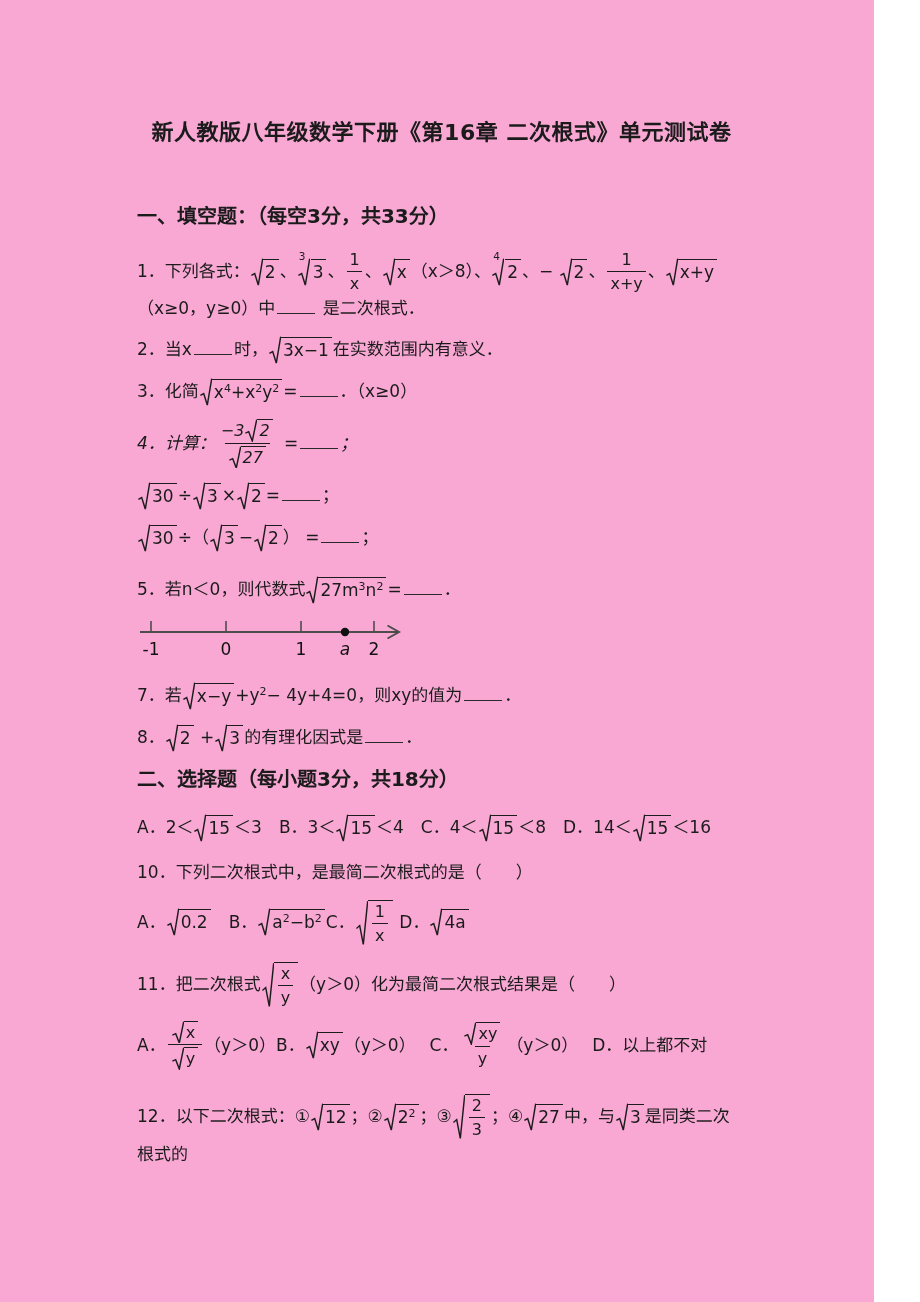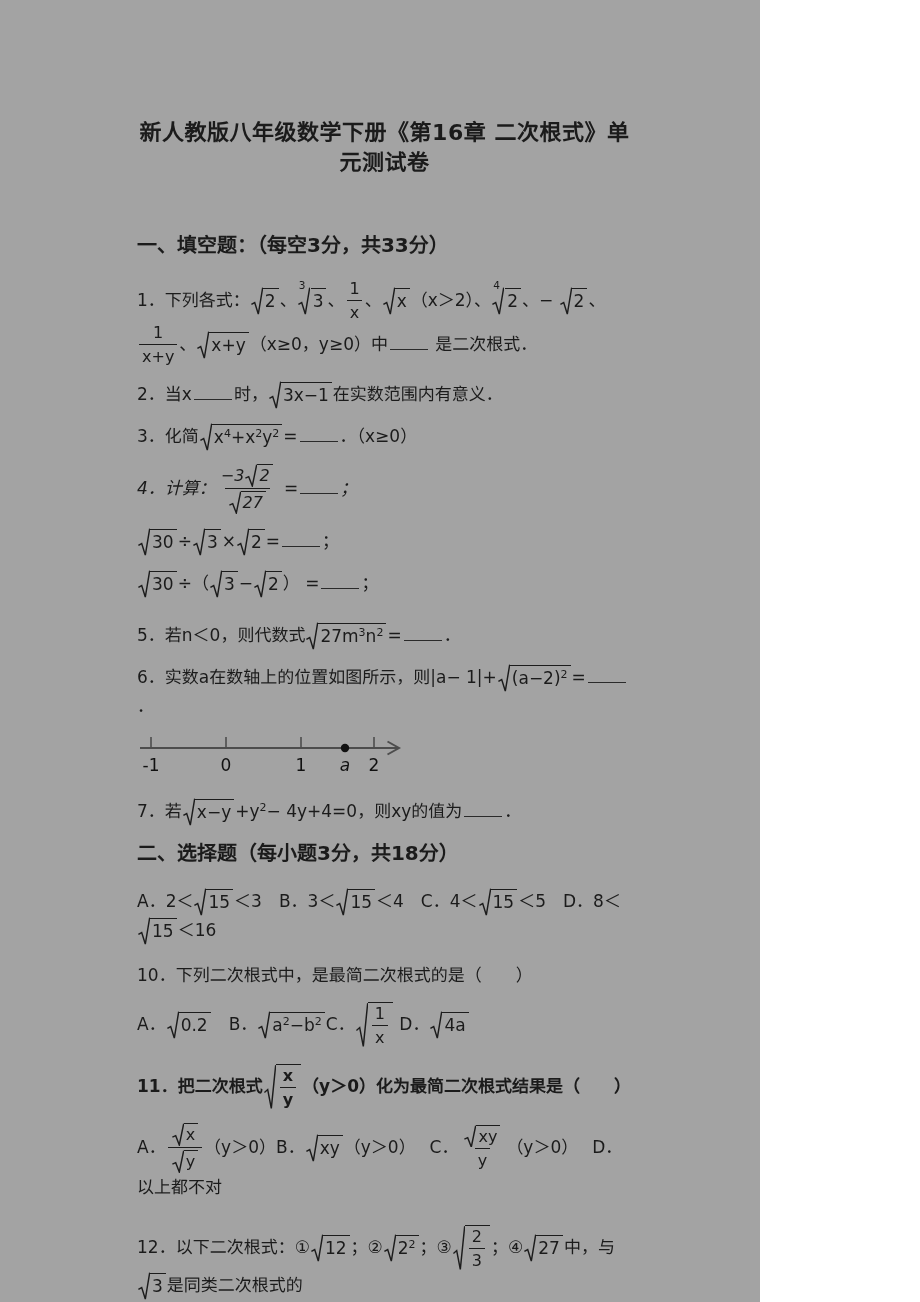--- a/index.html
+++ b/index.html
@@ -1,17 +1,17 @@
 <!DOCTYPE html>
 <html lang="zh-CN"><head>
 <meta charset="utf-8">
 <style>
   html,body{margin:0;padding:0;background:#ffffff;}
   .page{
-    width:760px;height:1302px;overflow:hidden;background:#a3a3a3;
+    width:874px;height:1302px;overflow:hidden;background:#f9a8d4;
     font-family:"DejaVu Sans","Liberation Sans",sans-serif;
     color:#1b1b1b;box-sizing:border-box;
     padding:118px 128px 30px 137px;
     position:relative;
   }
   h1.doc-title{
     font-size:22px;font-weight:700;text-align:center;
     margin:0 0 54px 0;letter-spacing:.5px;line-height:1.35;
   }
   h2.section-heading{
@@ -38,40 +38,40 @@
   .blank{display:inline-block;width:38px;height:1em;border-bottom:1.6px solid #2a2a2a;vertical-align:baseline;margin:0 2px;}
   
   .numberline-fig{margin:4px 0 14px 0;}
   .numberline-fig svg text{font-family:"DejaVu Sans","Liberation Sans",sans-serif;}
   
   [data-name="question-4"]{margin-top:4px;font-style:italic;}
   [data-name="question-5"]{margin-top:23px;}
   [data-name="question-9-options"],
   [data-name="question-10-options"],
   [data-name="question-11-options"]{margin-bottom:16px;}
-  [data-name="question-11"]{margin-top:6px;font-weight:bold;}
+  [data-name="question-11"]{margin-top:6px;}
   [data-name="question-12"]{margin-top:24px;}
 </style>
 </head>
 <body>
 
 <div class="page" data-name="page">
   <main data-name="document-body">
       <h1 class="doc-title" data-name="doc-title"><span class="txt" data-name="text-run">新人教版八年级数学下册《第16章 二次根式》单元测试卷</span></h1>
       <h2 class="section-heading" data-name="section-1-heading"><span class="txt" data-name="text-run">一、填空题：（每空3分，共33分）</span></h2>
       <div class="line" data-name="question-1"><span class="txt" data-name="text-run">1．下列各式：</span><span class="sqrt" data-name="sqrt-radical"><svg class="tick" viewBox="0 0 12 100" preserveAspectRatio="none" aria-hidden="true" data-name="radical-tick-icon">
             <path d="M0.4,62 L3.7,55.5 L7.3,96.5 L11.7,2.5" fill="none" stroke="#1c1c1c" stroke-width="1.45" vector-effect="non-scaling-stroke"></path>
           </svg><span class="sqrt-rad" data-name="radicand"><span class="txt" data-name="text-run">2</span></span></span><span class="txt" data-name="text-run">、</span><span class="sqrt root" data-name="nth-root-radical"><svg class="tick" viewBox="0 0 12 100" preserveAspectRatio="none" aria-hidden="true" data-name="radical-tick-icon">
             <path d="M0.4,62 L3.7,55.5 L7.3,96.5 L11.7,2.5" fill="none" stroke="#1c1c1c" stroke-width="1.45" vector-effect="non-scaling-stroke"></path>
           </svg><span class="root-idx" data-name="root-index">3</span><span class="sqrt-rad" data-name="radicand"><span class="txt" data-name="text-run">3</span></span></span><span class="txt" data-name="text-run">、</span><span class="frac" data-name="fraction">
           <span class="num" data-name="numerator"><span class="txt" data-name="text-run">1</span></span>
           <span class="den" data-name="denominator"><span class="txt" data-name="text-run">x</span></span>
         </span><span class="txt" data-name="text-run">、</span><span class="sqrt" data-name="sqrt-radical"><svg class="tick" viewBox="0 0 12 100" preserveAspectRatio="none" aria-hidden="true" data-name="radical-tick-icon">
             <path d="M0.4,62 L3.7,55.5 L7.3,96.5 L11.7,2.5" fill="none" stroke="#1c1c1c" stroke-width="1.45" vector-effect="non-scaling-stroke"></path>
-          </svg><span class="sqrt-rad" data-name="radicand"><span class="txt" data-name="text-run">x</span></span></span><span class="txt" data-name="text-run">（x＞2）、</span><span class="sqrt root" data-name="nth-root-radical"><svg class="tick" viewBox="0 0 12 100" preserveAspectRatio="none" aria-hidden="true" data-name="radical-tick-icon">
+          </svg><span class="sqrt-rad" data-name="radicand"><span class="txt" data-name="text-run">x</span></span></span><span class="txt" data-name="text-run">（x＞8）、</span><span class="sqrt root" data-name="nth-root-radical"><svg class="tick" viewBox="0 0 12 100" preserveAspectRatio="none" aria-hidden="true" data-name="radical-tick-icon">
             <path d="M0.4,62 L3.7,55.5 L7.3,96.5 L11.7,2.5" fill="none" stroke="#1c1c1c" stroke-width="1.45" vector-effect="non-scaling-stroke"></path>
           </svg><span class="root-idx" data-name="root-index">4</span><span class="sqrt-rad" data-name="radicand"><span class="txt" data-name="text-run">2</span></span></span><span class="txt" data-name="text-run">、− </span><span class="sqrt" data-name="sqrt-radical"><svg class="tick" viewBox="0 0 12 100" preserveAspectRatio="none" aria-hidden="true" data-name="radical-tick-icon">
             <path d="M0.4,62 L3.7,55.5 L7.3,96.5 L11.7,2.5" fill="none" stroke="#1c1c1c" stroke-width="1.45" vector-effect="non-scaling-stroke"></path>
           </svg><span class="sqrt-rad" data-name="radicand"><span class="txt" data-name="text-run">2</span></span></span><span class="txt" data-name="text-run">、</span><span class="frac" data-name="fraction">
           <span class="num" data-name="numerator"><span class="txt" data-name="text-run">1</span></span>
           <span class="den" data-name="denominator"><span class="txt" data-name="text-run">x+y</span></span>
         </span><span class="txt" data-name="text-run">、</span><span class="sqrt" data-name="sqrt-radical"><svg class="tick" viewBox="0 0 12 100" preserveAspectRatio="none" aria-hidden="true" data-name="radical-tick-icon">
             <path d="M0.4,62 L3.7,55.5 L7.3,96.5 L11.7,2.5" fill="none" stroke="#1c1c1c" stroke-width="1.45" vector-effect="non-scaling-stroke"></path>
           </svg><span class="sqrt-rad" data-name="radicand"><span class="txt" data-name="text-run">x+y</span></span></span><span class="txt" data-name="text-run">（x≥0，y≥0）中</span><span class="blank" data-name="answer-blank"></span><span class="txt" data-name="text-run"> 是二次根式．</span></div>
       <div class="line" data-name="question-2"><span class="txt" data-name="text-run">2．当x</span><span class="blank" data-name="answer-blank"></span><span class="txt" data-name="text-run">时，</span><span class="sqrt" data-name="sqrt-radical"><svg class="tick" viewBox="0 0 12 100" preserveAspectRatio="none" aria-hidden="true" data-name="radical-tick-icon">
@@ -98,48 +98,50 @@
       <div class="line" data-name="question-4-line-3"><span class="sqrt" data-name="sqrt-radical"><svg class="tick" viewBox="0 0 12 100" preserveAspectRatio="none" aria-hidden="true" data-name="radical-tick-icon">
             <path d="M0.4,62 L3.7,55.5 L7.3,96.5 L11.7,2.5" fill="none" stroke="#1c1c1c" stroke-width="1.45" vector-effect="non-scaling-stroke"></path>
           </svg><span class="sqrt-rad" data-name="radicand"><span class="txt" data-name="text-run">30</span></span></span><span class="txt" data-name="text-run">÷（</span><span class="sqrt" data-name="sqrt-radical"><svg class="tick" viewBox="0 0 12 100" preserveAspectRatio="none" aria-hidden="true" data-name="radical-tick-icon">
             <path d="M0.4,62 L3.7,55.5 L7.3,96.5 L11.7,2.5" fill="none" stroke="#1c1c1c" stroke-width="1.45" vector-effect="non-scaling-stroke"></path>
           </svg><span class="sqrt-rad" data-name="radicand"><span class="txt" data-name="text-run">3</span></span></span><span class="txt" data-name="text-run">−</span><span class="sqrt" data-name="sqrt-radical"><svg class="tick" viewBox="0 0 12 100" preserveAspectRatio="none" aria-hidden="true" data-name="radical-tick-icon">
             <path d="M0.4,62 L3.7,55.5 L7.3,96.5 L11.7,2.5" fill="none" stroke="#1c1c1c" stroke-width="1.45" vector-effect="non-scaling-stroke"></path>
           </svg><span class="sqrt-rad" data-name="radicand"><span class="txt" data-name="text-run">2</span></span></span><span class="txt" data-name="text-run">） =</span><span class="blank" data-name="answer-blank"></span><span class="txt" data-name="text-run">；</span></div>
       <div class="line" data-name="question-5"><span class="txt" data-name="text-run">5．若n＜0，则代数式</span><span class="sqrt" data-name="sqrt-radical"><svg class="tick" viewBox="0 0 12 100" preserveAspectRatio="none" aria-hidden="true" data-name="radical-tick-icon">
             <path d="M0.4,62 L3.7,55.5 L7.3,96.5 L11.7,2.5" fill="none" stroke="#1c1c1c" stroke-width="1.45" vector-effect="non-scaling-stroke"></path>
           </svg><span class="sqrt-rad" data-name="radicand"><span class="txt" data-name="text-run">27m</span><sup class="sup" data-name="superscript">3</sup><span class="txt" data-name="text-run">n</span><sup class="sup" data-name="superscript">2</sup></span></span><span class="txt" data-name="text-run">=</span><span class="blank" data-name="answer-blank"></span><span class="txt" data-name="text-run">．</span></div>
-      <div class="line" data-name="question-6"><span class="txt" data-name="text-run">6．实数a在数轴上的位置如图所示，则|a− 1|+</span><span class="sqrt" data-name="sqrt-radical"><svg class="tick" viewBox="0 0 12 100" preserveAspectRatio="none" aria-hidden="true" data-name="radical-tick-icon">
-            <path d="M0.4,62 L3.7,55.5 L7.3,96.5 L11.7,2.5" fill="none" stroke="#1c1c1c" stroke-width="1.45" vector-effect="non-scaling-stroke"></path>
-          </svg><span class="sqrt-rad" data-name="radicand"><span class="txt" data-name="text-run">(a−2)</span><sup class="sup" data-name="superscript">2</sup></span></span><span class="txt" data-name="text-run">=</span><span class="blank" data-name="answer-blank"></span><span class="txt" data-name="text-run">．</span></div>
       <div class="numberline-fig" data-name="numberline-figure"><svg width="272" height="46" viewBox="0 0 272 46" data-name="numberline-svg">
           <line x1="3" y1="15" x2="261" y2="15" stroke="#4d4d4d" stroke-width="2.2"></line>
           <path d="M250.5,8.5 L262,15 L250.5,21.5" fill="none" stroke="#4d4d4d" stroke-width="2"></path>
           <line x1="14" y1="4" x2="14" y2="15" stroke="#4d4d4d" stroke-width="1.6"></line>
           <line x1="89" y1="4" x2="89" y2="15" stroke="#4d4d4d" stroke-width="1.6"></line>
           <line x1="164" y1="4" x2="164" y2="15" stroke="#4d4d4d" stroke-width="1.6"></line>
           <line x1="237" y1="4" x2="237" y2="15" stroke="#4d4d4d" stroke-width="1.6"></line>
           <circle cx="208" cy="15" r="4.2" fill="#111" data-name="point-a-dot"></circle>
           <text x="14" y="38" font-size="17" text-anchor="middle" fill="#111" data-name="tick-label">-1</text>
           <text x="89" y="38" font-size="17" text-anchor="middle" fill="#111" data-name="tick-label">0</text>
           <text x="164" y="38" font-size="17" text-anchor="middle" fill="#111" data-name="tick-label">1</text>
           <text x="237" y="38" font-size="17" text-anchor="middle" fill="#111" data-name="tick-label">2</text>
           <text x="208" y="38" font-size="17" font-style="italic" text-anchor="middle" fill="#111" data-name="point-a-label">a</text>
         </svg></div>
       <div class="line" data-name="question-7"><span class="txt" data-name="text-run">7．若</span><span class="sqrt" data-name="sqrt-radical"><svg class="tick" viewBox="0 0 12 100" preserveAspectRatio="none" aria-hidden="true" data-name="radical-tick-icon">
             <path d="M0.4,62 L3.7,55.5 L7.3,96.5 L11.7,2.5" fill="none" stroke="#1c1c1c" stroke-width="1.45" vector-effect="non-scaling-stroke"></path>
           </svg><span class="sqrt-rad" data-name="radicand"><span class="txt" data-name="text-run">x−y</span></span></span><span class="txt" data-name="text-run">+y</span><sup class="sup" data-name="superscript">2</sup><span class="txt" data-name="text-run">− 4y+4=0，则xy的值为</span><span class="blank" data-name="answer-blank"></span><span class="txt" data-name="text-run">．</span></div>
+      <div class="line" data-name="question-8"><span class="txt" data-name="text-run">8．</span><span class="sqrt" data-name="sqrt-radical"><svg class="tick" viewBox="0 0 12 100" preserveAspectRatio="none" aria-hidden="true" data-name="radical-tick-icon">
+            <path d="M0.4,62 L3.7,55.5 L7.3,96.5 L11.7,2.5" fill="none" stroke="#1c1c1c" stroke-width="1.45" vector-effect="non-scaling-stroke"></path>
+          </svg><span class="sqrt-rad" data-name="radicand"><span class="txt" data-name="text-run">2</span></span></span><span class="txt" data-name="text-run"> +</span><span class="sqrt" data-name="sqrt-radical"><svg class="tick" viewBox="0 0 12 100" preserveAspectRatio="none" aria-hidden="true" data-name="radical-tick-icon">
+            <path d="M0.4,62 L3.7,55.5 L7.3,96.5 L11.7,2.5" fill="none" stroke="#1c1c1c" stroke-width="1.45" vector-effect="non-scaling-stroke"></path>
+          </svg><span class="sqrt-rad" data-name="radicand"><span class="txt" data-name="text-run">3</span></span></span><span class="txt" data-name="text-run">的有理化因式是</span><span class="blank" data-name="answer-blank"></span><span class="txt" data-name="text-run">．</span></div>
       <h2 class="section-heading" data-name="section-2-heading"><span class="txt" data-name="text-run">二、选择题（每小题3分，共18分）</span></h2>
       <div class="line" data-name="question-9-options"><span class="txt" data-name="text-run">A．2＜</span><span class="sqrt" data-name="sqrt-radical"><svg class="tick" viewBox="0 0 12 100" preserveAspectRatio="none" aria-hidden="true" data-name="radical-tick-icon">
             <path d="M0.4,62 L3.7,55.5 L7.3,96.5 L11.7,2.5" fill="none" stroke="#1c1c1c" stroke-width="1.45" vector-effect="non-scaling-stroke"></path>
           </svg><span class="sqrt-rad" data-name="radicand"><span class="txt" data-name="text-run">15</span></span></span><span class="txt" data-name="text-run">＜3　B．3＜</span><span class="sqrt" data-name="sqrt-radical"><svg class="tick" viewBox="0 0 12 100" preserveAspectRatio="none" aria-hidden="true" data-name="radical-tick-icon">
             <path d="M0.4,62 L3.7,55.5 L7.3,96.5 L11.7,2.5" fill="none" stroke="#1c1c1c" stroke-width="1.45" vector-effect="non-scaling-stroke"></path>
           </svg><span class="sqrt-rad" data-name="radicand"><span class="txt" data-name="text-run">15</span></span></span><span class="txt" data-name="text-run">＜4　C．4＜</span><span class="sqrt" data-name="sqrt-radical"><svg class="tick" viewBox="0 0 12 100" preserveAspectRatio="none" aria-hidden="true" data-name="radical-tick-icon">
             <path d="M0.4,62 L3.7,55.5 L7.3,96.5 L11.7,2.5" fill="none" stroke="#1c1c1c" stroke-width="1.45" vector-effect="non-scaling-stroke"></path>
-          </svg><span class="sqrt-rad" data-name="radicand"><span class="txt" data-name="text-run">15</span></span></span><span class="txt" data-name="text-run">＜5　D．8＜</span><span class="sqrt" data-name="sqrt-radical"><svg class="tick" viewBox="0 0 12 100" preserveAspectRatio="none" aria-hidden="true" data-name="radical-tick-icon">
+          </svg><span class="sqrt-rad" data-name="radicand"><span class="txt" data-name="text-run">15</span></span></span><span class="txt" data-name="text-run">＜8　D．14＜</span><span class="sqrt" data-name="sqrt-radical"><svg class="tick" viewBox="0 0 12 100" preserveAspectRatio="none" aria-hidden="true" data-name="radical-tick-icon">
             <path d="M0.4,62 L3.7,55.5 L7.3,96.5 L11.7,2.5" fill="none" stroke="#1c1c1c" stroke-width="1.45" vector-effect="non-scaling-stroke"></path>
           </svg><span class="sqrt-rad" data-name="radicand"><span class="txt" data-name="text-run">15</span></span></span><span class="txt" data-name="text-run">＜16</span></div>
       <div class="line" data-name="question-10"><span class="txt" data-name="text-run">10．下列二次根式中，是最简二次根式的是（　　）</span></div>
       <div class="line" data-name="question-10-options"><span class="txt" data-name="text-run">A．</span><span class="sqrt" data-name="sqrt-radical"><svg class="tick" viewBox="0 0 12 100" preserveAspectRatio="none" aria-hidden="true" data-name="radical-tick-icon">
             <path d="M0.4,62 L3.7,55.5 L7.3,96.5 L11.7,2.5" fill="none" stroke="#1c1c1c" stroke-width="1.45" vector-effect="non-scaling-stroke"></path>
           </svg><span class="sqrt-rad" data-name="radicand"><span class="txt" data-name="text-run">0.2</span></span></span><span class="txt" data-name="text-run">　B．</span><span class="sqrt" data-name="sqrt-radical"><svg class="tick" viewBox="0 0 12 100" preserveAspectRatio="none" aria-hidden="true" data-name="radical-tick-icon">
             <path d="M0.4,62 L3.7,55.5 L7.3,96.5 L11.7,2.5" fill="none" stroke="#1c1c1c" stroke-width="1.45" vector-effect="non-scaling-stroke"></path>
           </svg><span class="sqrt-rad" data-name="radicand"><span class="txt" data-name="text-run">a</span><sup class="sup" data-name="superscript">2</sup><span class="txt" data-name="text-run">−b</span><sup class="sup" data-name="superscript">2</sup></span></span><span class="txt" data-name="text-run">C．</span><span class="sqrt" data-name="sqrt-radical"><svg class="tick" viewBox="0 0 12 100" preserveAspectRatio="none" aria-hidden="true" data-name="radical-tick-icon">
             <path d="M0.4,62 L3.7,55.5 L7.3,96.5 L11.7,2.5" fill="none" stroke="#1c1c1c" stroke-width="1.45" vector-effect="non-scaling-stroke"></path>
           </svg><span class="sqrt-rad" data-name="radicand"><span class="frac" data-name="fraction">

